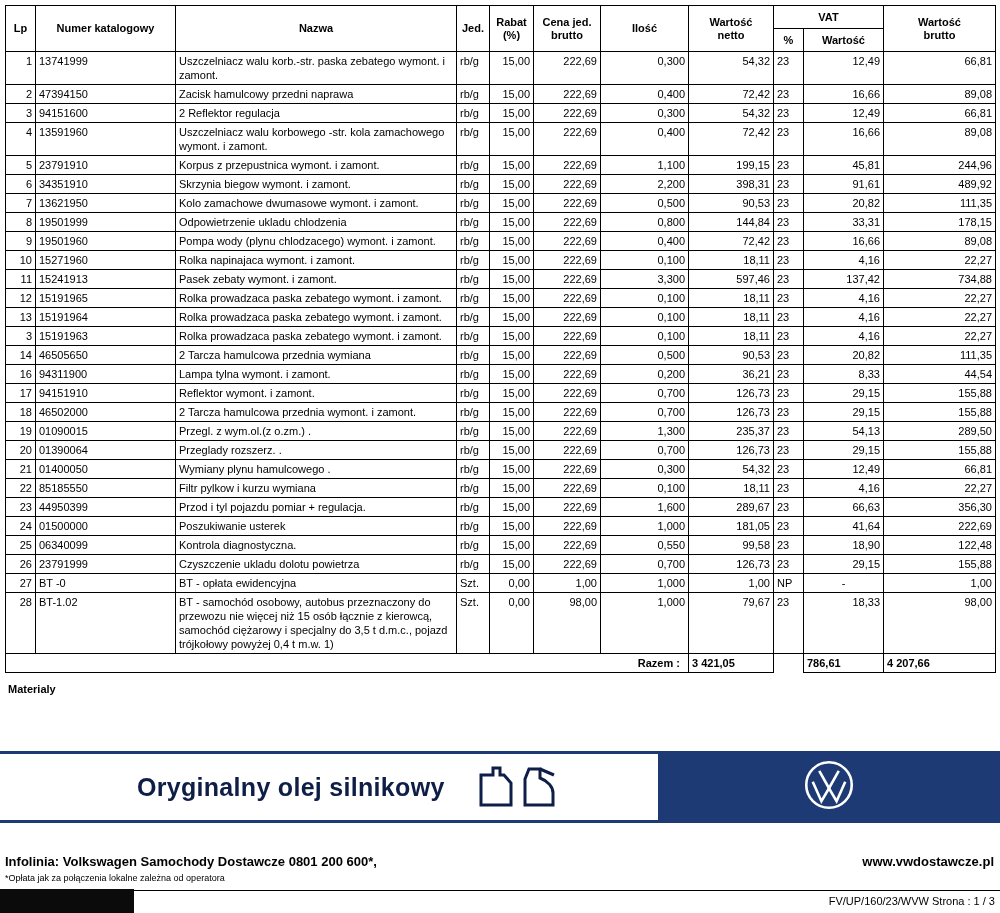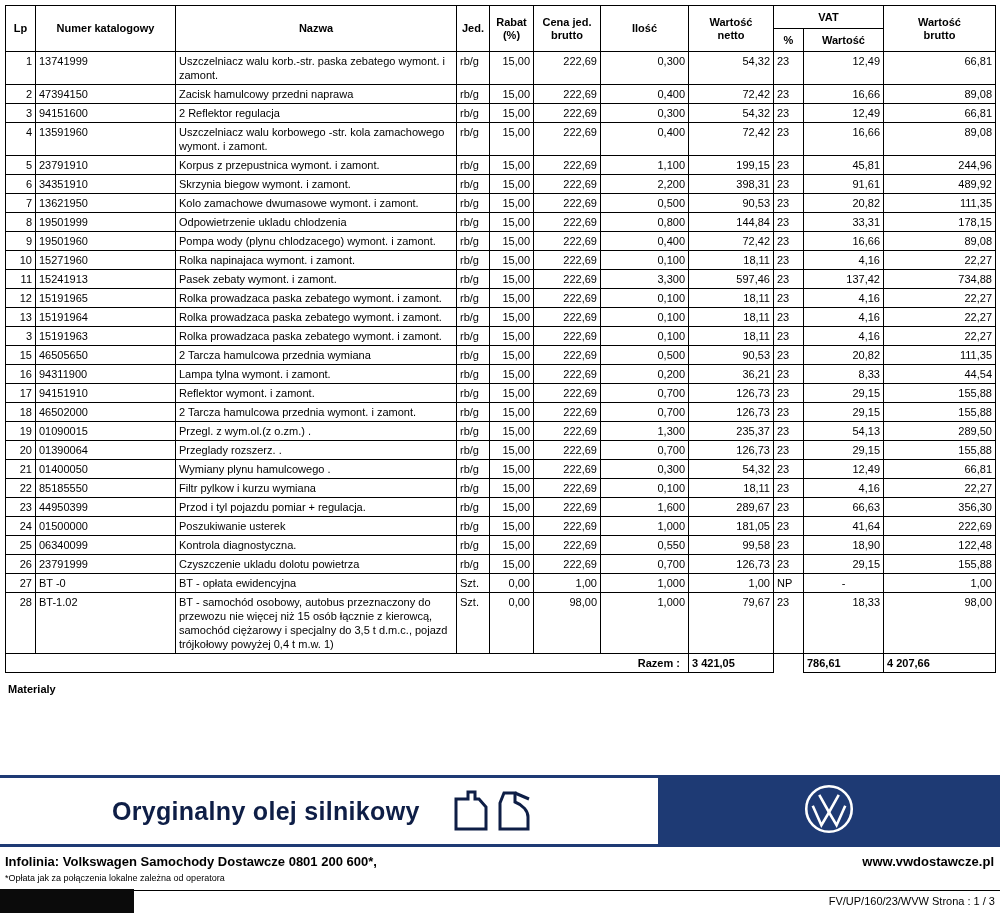--- a/index.html
+++ b/index.html
@@ -74,36 +74,38 @@
     align-items: center;
     padding-left: 112px;
     gap: 24px;
   }
   .headline {
     font-size: 25px;
     font-weight: bold;
     color: var(--headline, #0e1e46);
     letter-spacing: 0.3px;
     white-space: nowrap;
+    margin-left: 25px;
   }
   .banner-right {
     flex: 1;
     background: var(--banner-blue, #1e3a74);
     display: flex;
     align-items: center;
     justify-content: center;
   }
 
   .info-row {
     display: flex;
     justify-content: space-between;
     align-items: baseline;
     padding: 7px 6px 0 5px;
     font-weight: bold;
     font-size: 13px;
+    margin-top: 24px;
   }
   .note { font-size: 9px; padding: 4px 0 0 5px; }
   .divider { border-top: 1px solid #000; margin-top: 7px; }
   .docref { text-align: right; font-size: 11px; padding: 4px 5px 6px 0; }
   .artifact {
     position: absolute;
     left: 0; bottom: 0;
     width: 134px; height: 24px;
     background: #0b0b0b;
   }
@@ -326,21 +328,21 @@
           <td class="c-mid">rb/g</td>
           <td class="c-num">15,00</td>
           <td class="c-num">222,69</td>
           <td class="c-num">0,100</td>
           <td class="c-num">18,11</td>
           <td class="c-mid">23</td>
           <td class="c-num">4,16</td>
           <td class="c-num">22,27</td>
         </tr>
         <tr>
-          <td class="c-lp">15</td>
+          <td class="c-lp">14</td>
           <td class="c-left">46505650</td>
           <td class="c-left">2 Tarcza hamulcowa przednia wymiana</td>
           <td class="c-mid">rb/g</td>
           <td class="c-num">15,00</td>
           <td class="c-num">222,69</td>
           <td class="c-num">0,500</td>
           <td class="c-num">90,53</td>
           <td class="c-mid">23</td>
           <td class="c-num">20,82</td>
           <td class="c-num">111,35</td>

